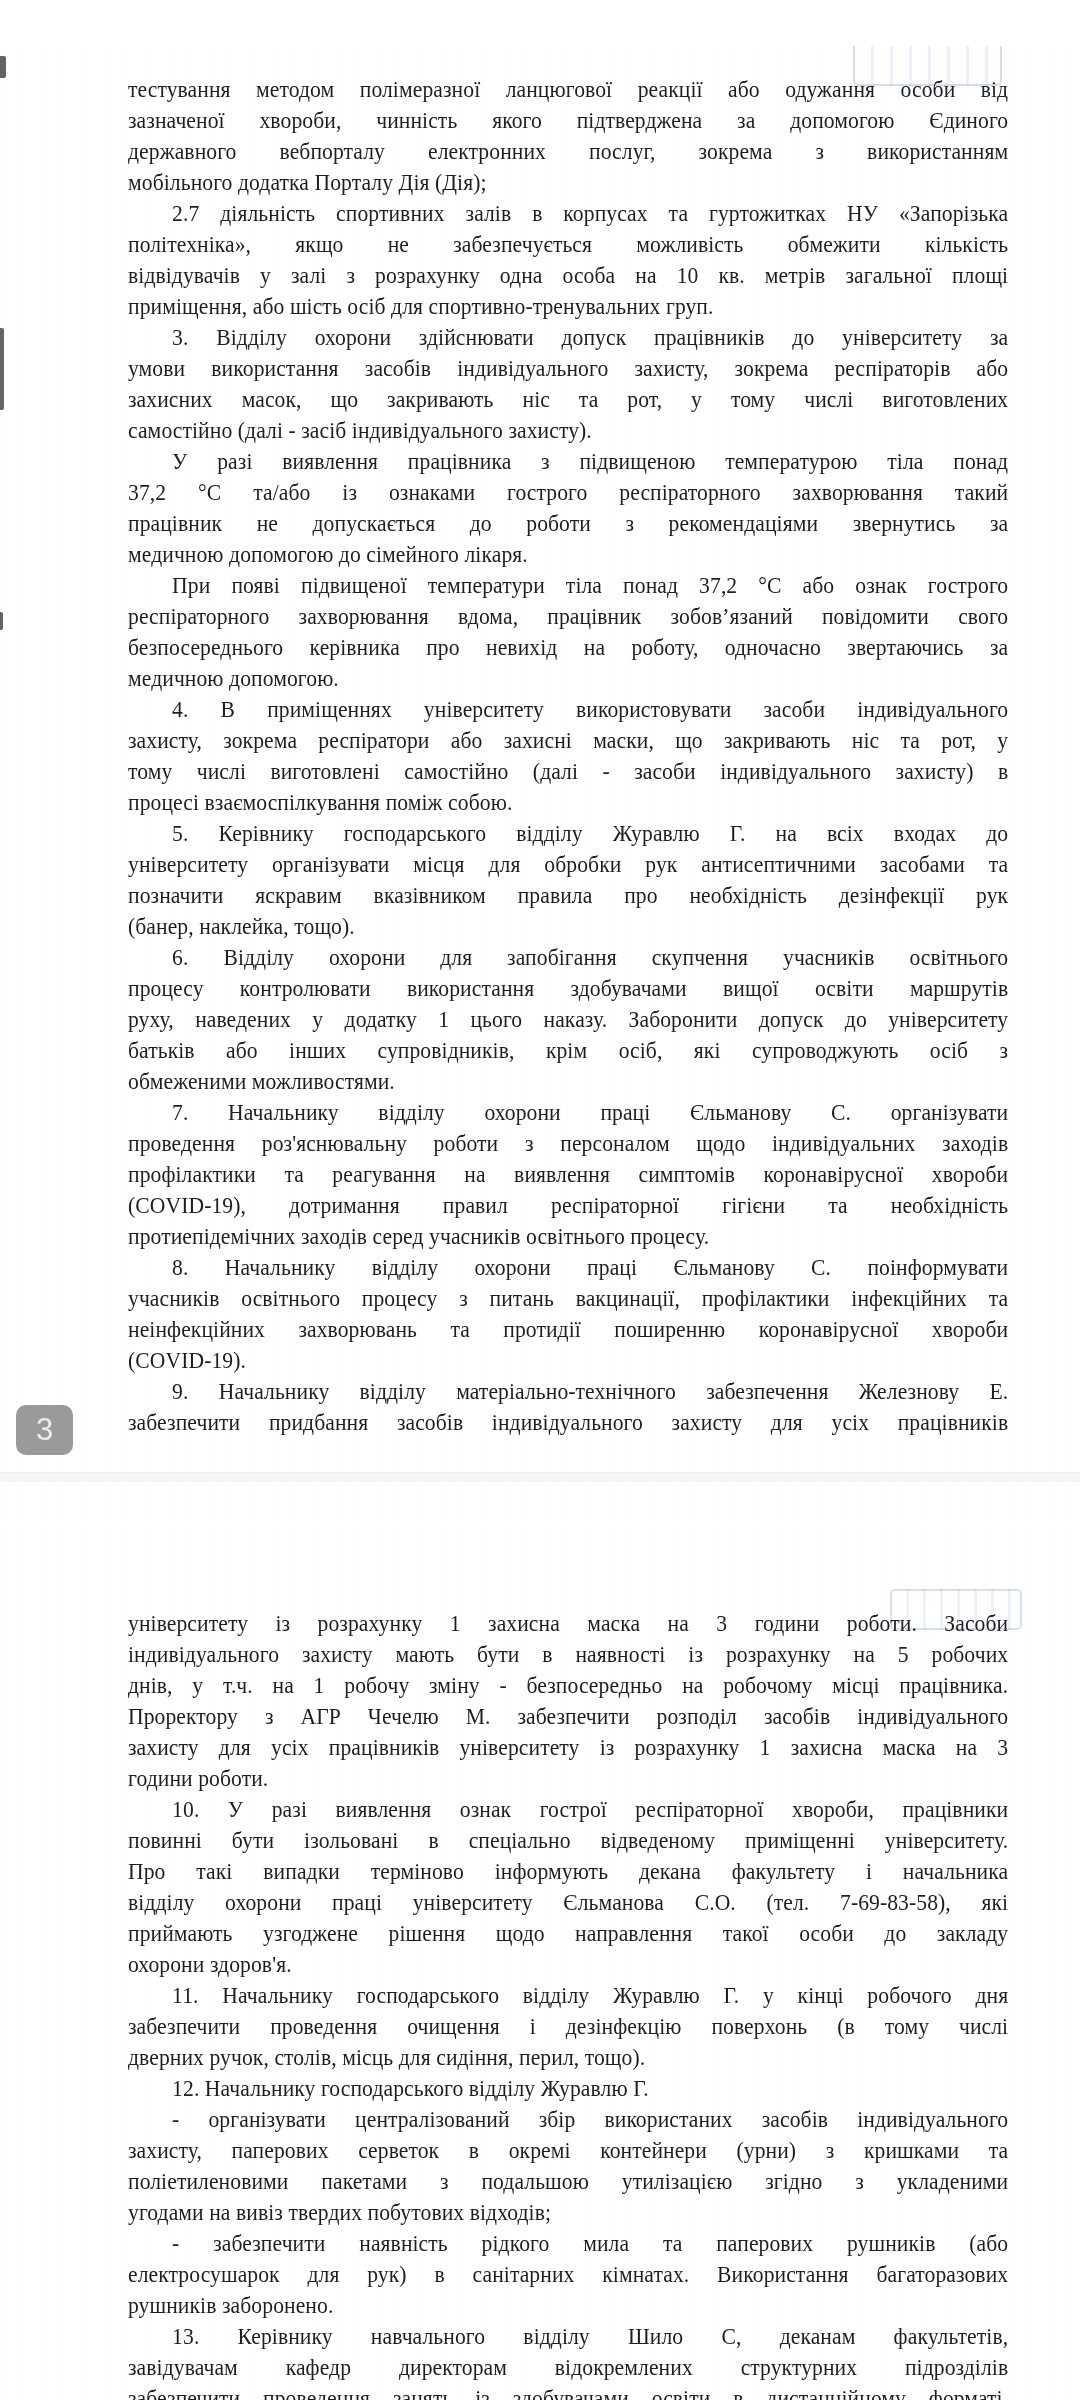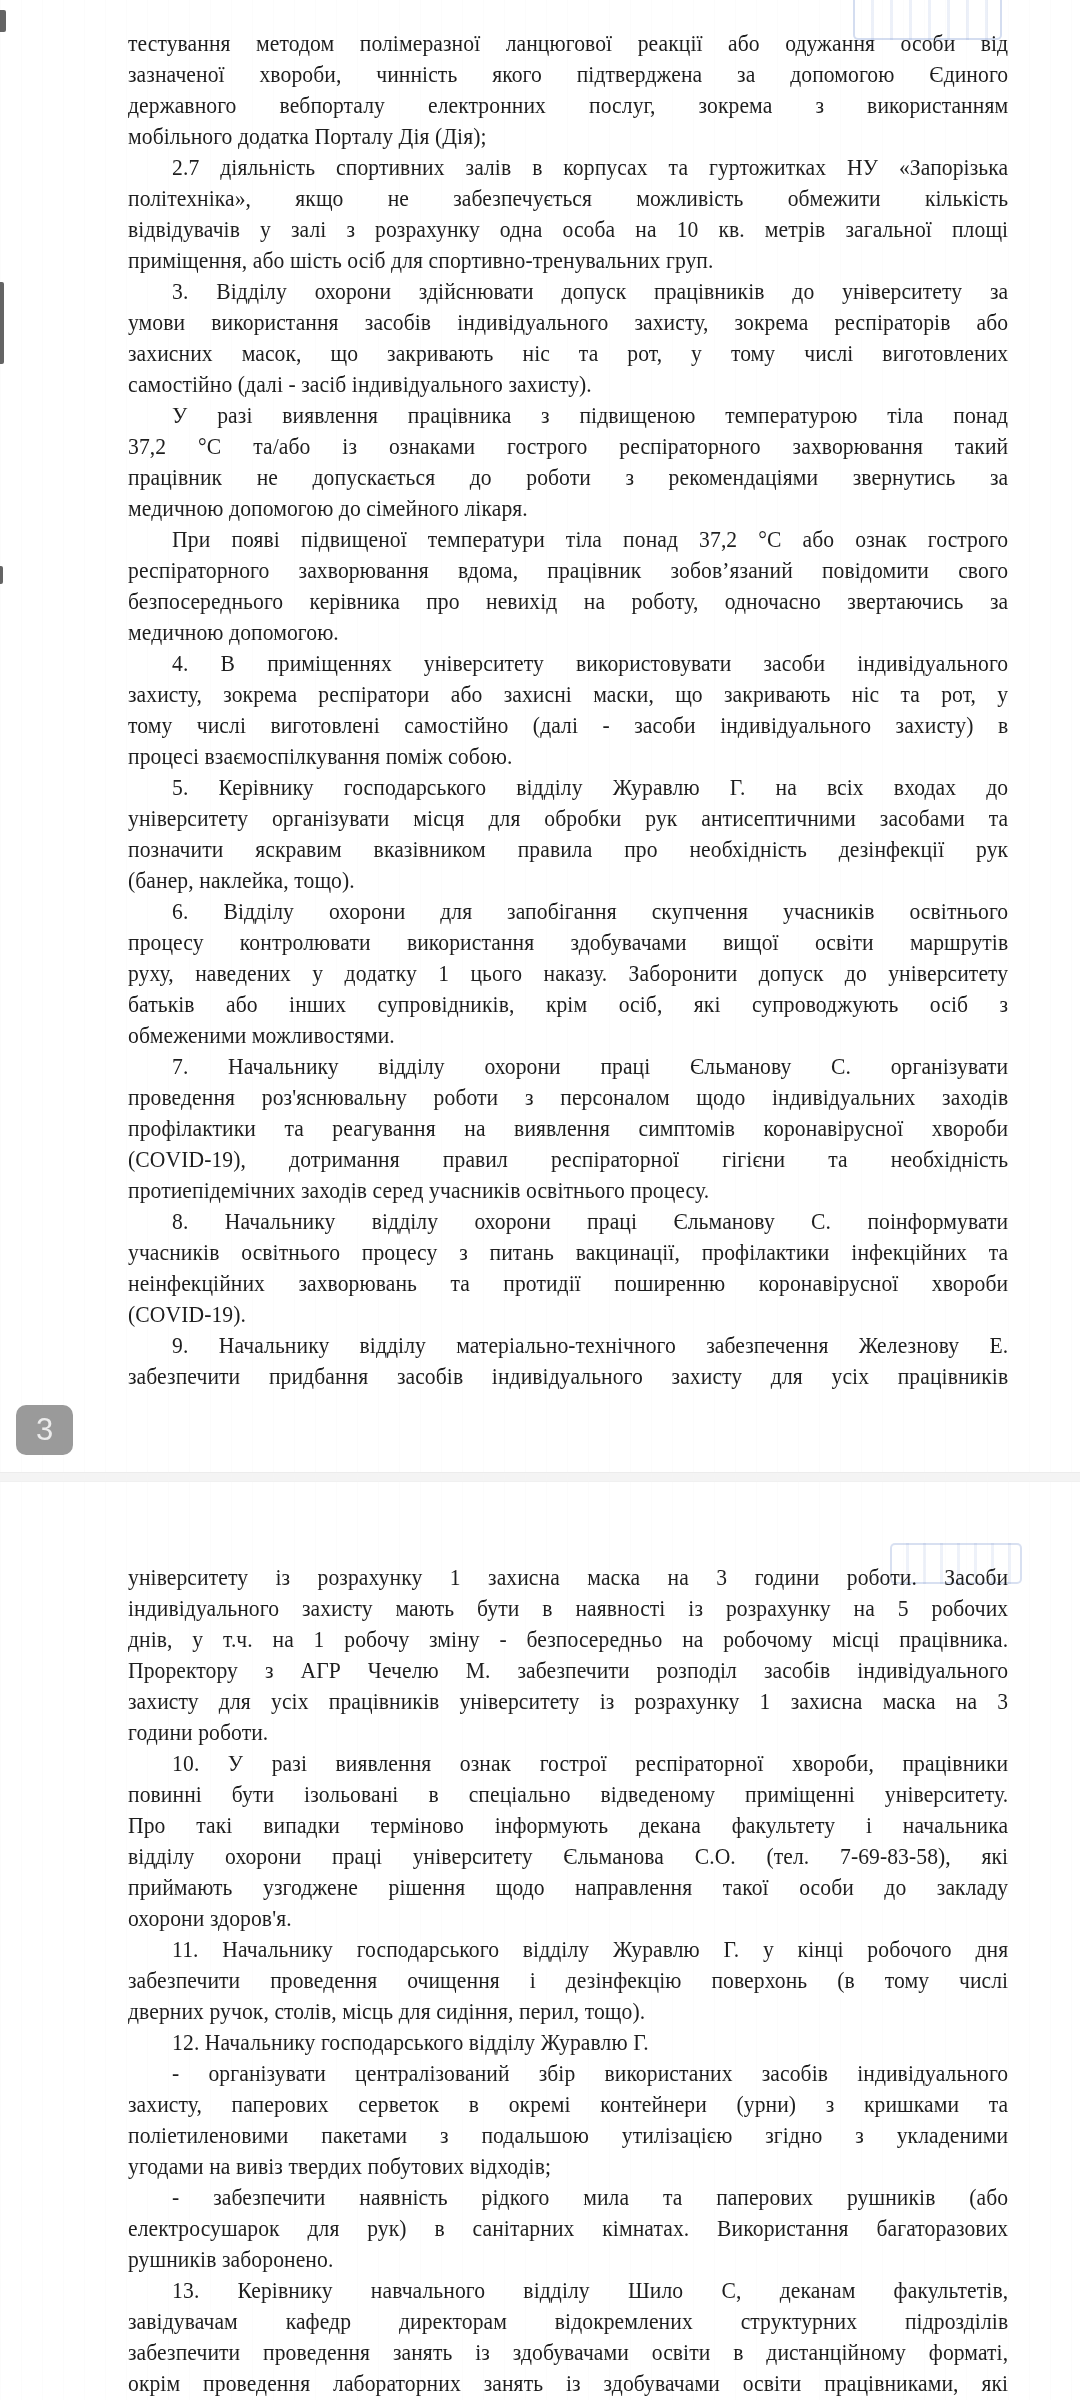--- a/index.html
+++ b/index.html
@@ -8,20 +8,21 @@
     background: #ffffff;
     position: relative;
     overflow: hidden;
     font-family: "Liberation Serif", serif;
   }
   .page {
     position: absolute; left: 0; width: 1080px;
     background-color: #ffffff;
     background-image: repeating-linear-gradient(90deg,
       rgba(0,0,0,0.012) 0 1px, transparent 1px 21px);
+    margin-top: 46px;
   }
   .page-1 { top: 0; height: 1472px; }
   .page-divider {
     position: absolute; left: 0; top: 1472px;
     width: 1080px; height: 10px;
     background: #f4f4f4;
     border-top: 1px solid #ececec;
     border-bottom: 1px solid #f0f0f0;
     box-sizing: border-box;
   }

